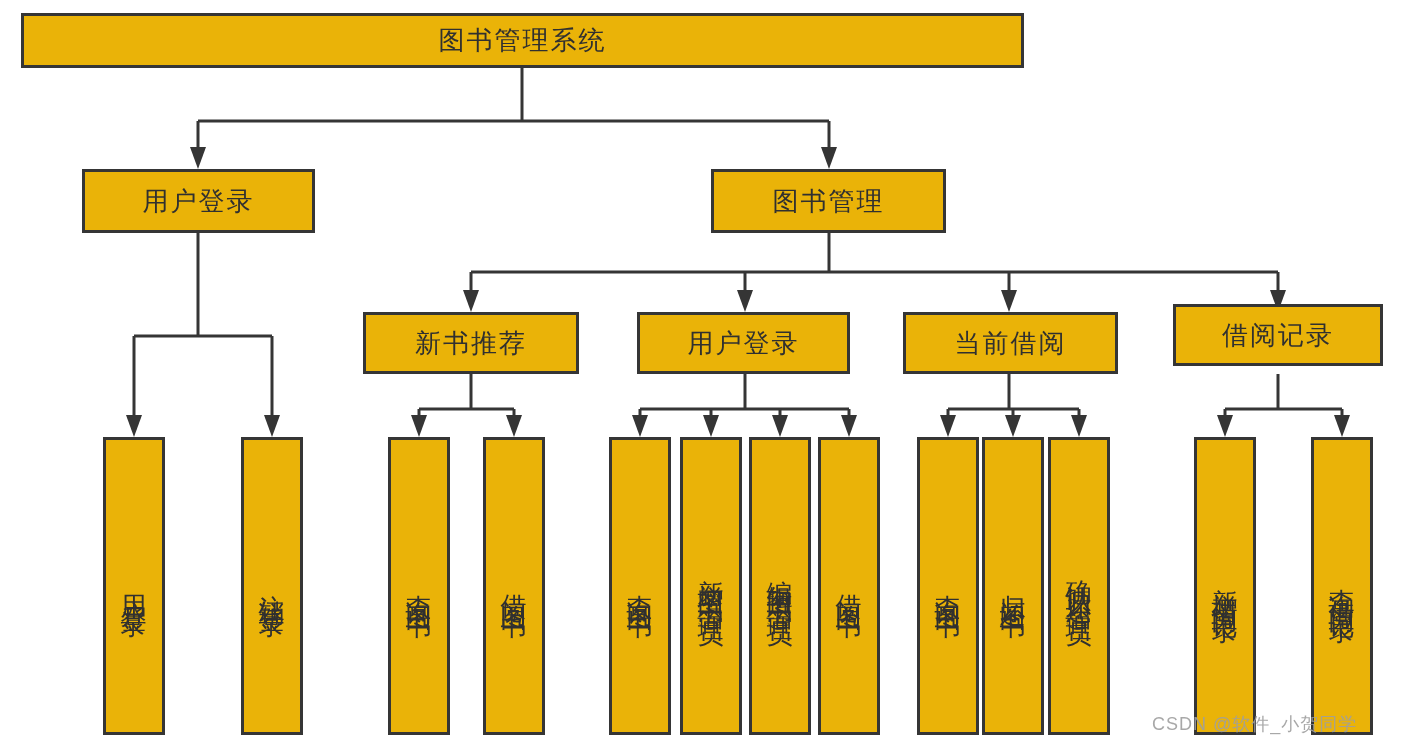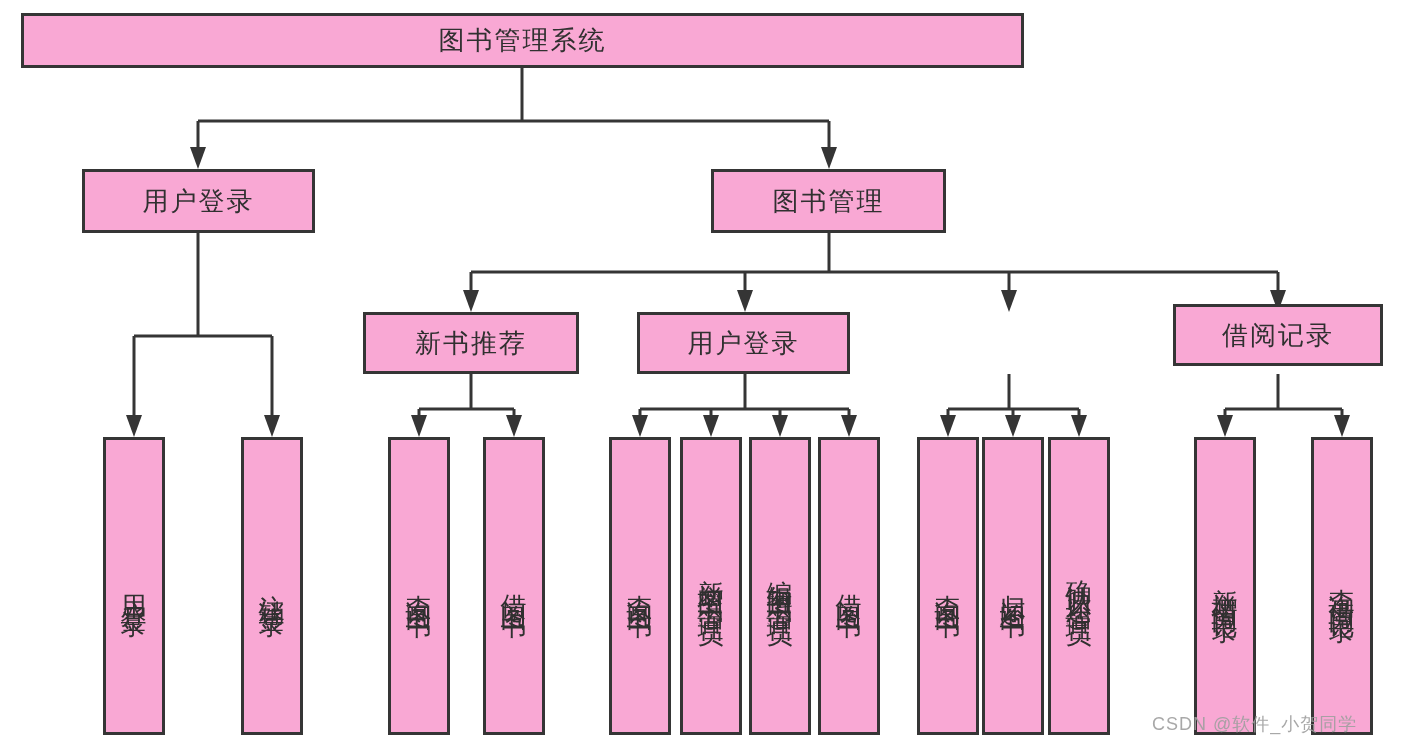--- a/index.html
+++ b/index.html
@@ -20,21 +20,21 @@
     left: 0;
     top: 0;
     width: 1405px;
     height: 747px;
     pointer-events: none;
   }
   .node {
     position: absolute;
     box-sizing: border-box;
     border: 3px solid #353535;
-    background: #f9a8d4;
+    background: #eab308;
     display: flex;
     align-items: center;
     justify-content: center;
     color: #303030;
     z-index: 2;
   }
   .node.h {
     font-size: 26px;
     letter-spacing: 2px;
     white-space: nowrap;
@@ -142,20 +142,23 @@
   <div class="node h" style="left:711px; top:169px; width:235px; height:64px">
     <span>图书管理</span>
   </div>
 
   <div class="node h" style="left:363px; top:312px; width:216px; height:62px">
     <span>新书推荐</span>
   </div>
   <div class="node h" style="left:637px; top:312px; width:213px; height:62px">
     <span>用户登录</span>
   </div>
+  <div class="node h" style="left:903px; top:312px; width:215px; height:62px">
+    <span>当前借阅</span>
+  </div>
   <div class="node h" style="left:1173px; top:304px; width:210px; height:62px">
     <span>借阅记录</span>
   </div>
 
   <div class="node v" style="left:103px; top:437px; width:62px; height:298px">
     <span class="vtext">用户登录</span>
   </div>
   <div class="node v" style="left:241px; top:437px; width:62px; height:298px">
     <span class="vtext">注销登录</span>
   </div>

